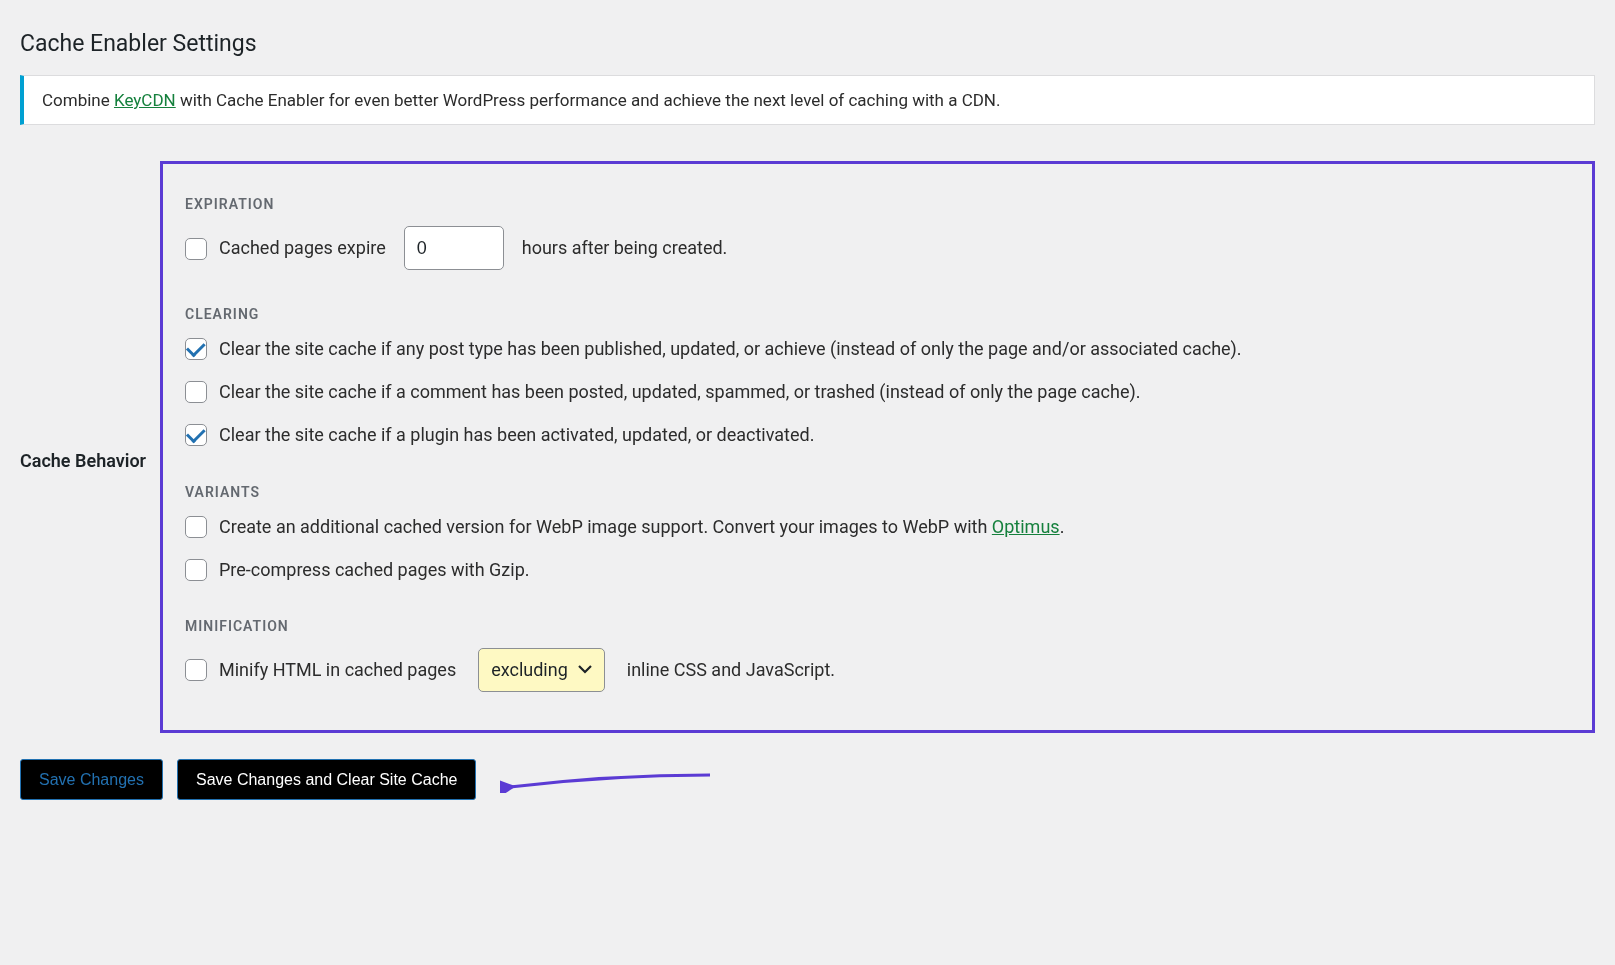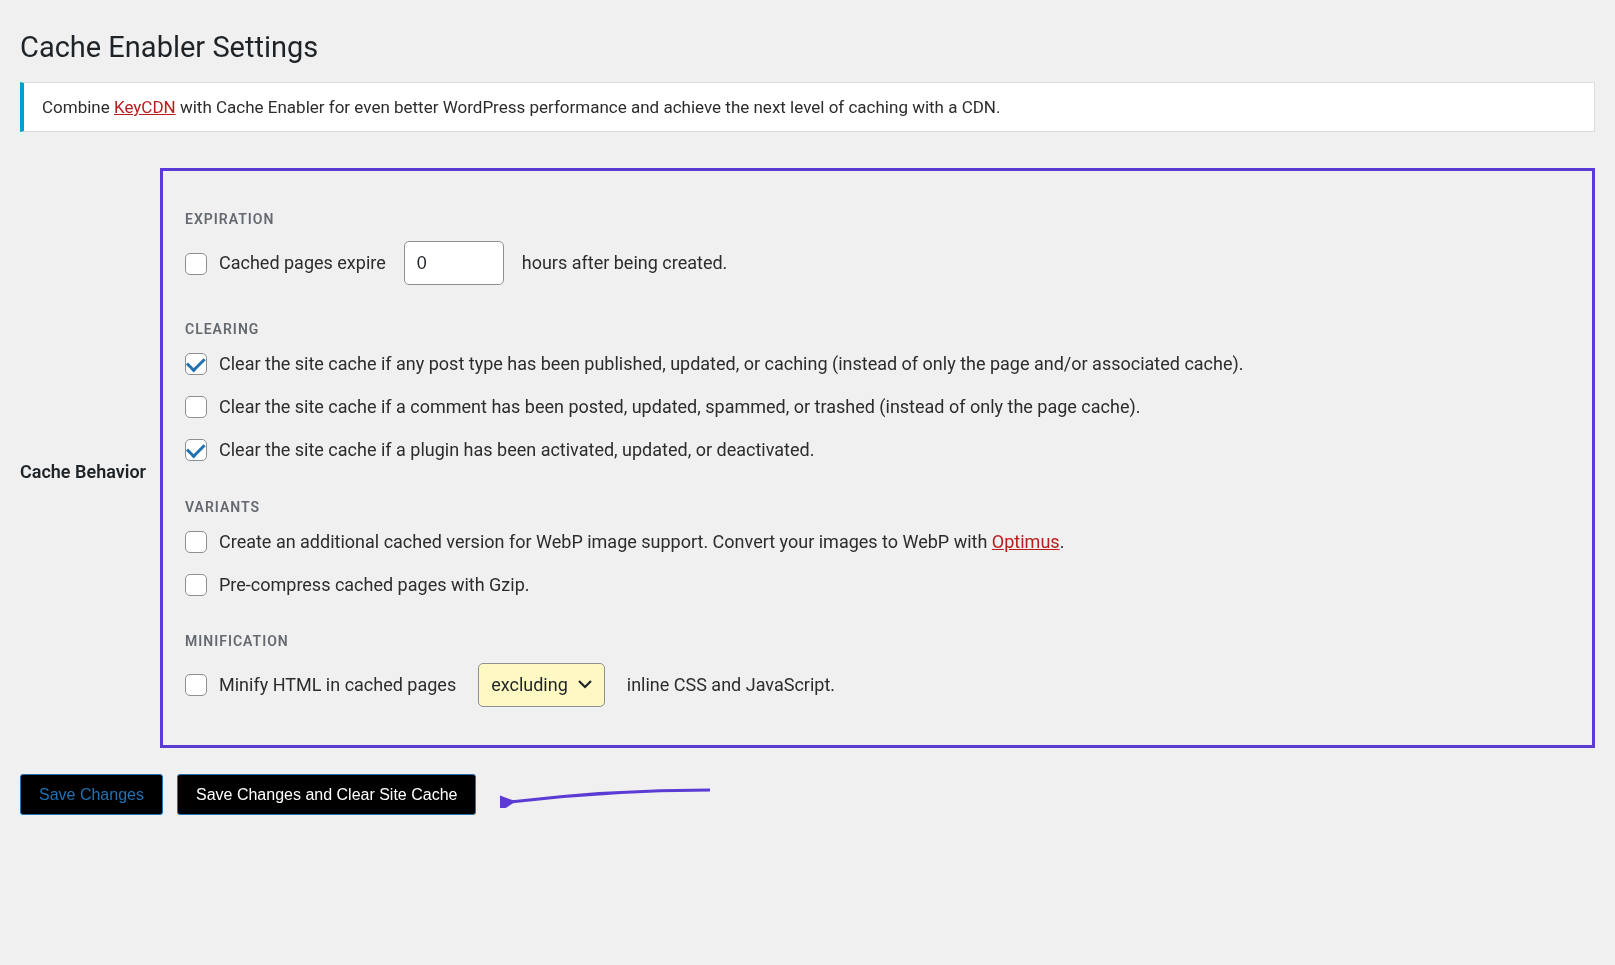--- a/index.html
+++ b/index.html
@@ -4,21 +4,21 @@
   <style>
     * { box-sizing: border-box; margin: 0; padding: 0; }
     body {
       font-family: -apple-system, BlinkMacSystemFont, "Segoe UI", Roboto, Oxygen, Ubuntu, sans-serif;
       background: #f0f0f1;
       padding: 10px 20px 40px 20px;
       color: #1d2327;
       width: 1615px;
     }
     h1.page-title {
-      font-size: 29px;
+      font-size: 23px;
       font-weight: 400;
       margin: 20px 0 18px 0;
       color: #1d2327;
     }
     .notice {
       background: #fff;
       border: 1px solid #dcdcde;
       border-left: 4px solid #00a0d2;
       padding: 14px 18px;
       margin-bottom: 36px;
@@ -39,21 +39,21 @@
       flex-shrink: 0;
       font-size: 18px;
       font-weight: 600;
       color: #1d2327;
       padding-top: 28px;
       line-height: 1.35;
     }
     .settings-box {
       flex: 1;
       border: 3px solid #5b3bd4;
-      padding: 40px 22px 38px 22px;
+      padding: 32px 22px 38px 22px;
       background: #f0f0f1;
     }
     .subheading {
       font-size: 14px;
       letter-spacing: 1px;
       font-weight: 600;
       color: #646970;
       margin-bottom: 14px;
     }
     .section { margin-bottom: 36px; }
@@ -112,21 +112,21 @@
       color: #1d2327;
       margin: 0 10px;
       gap: 10px;
       cursor: pointer;
     }
     .select-wrap .chevron {
       font-size: 14px;
       color: #1d2327;
     }
     a.inline-link {
-      color: #b91c1c;
+      color: #15803d;
       text-decoration: underline;
     }
     .btn-row {
       display: flex;
       align-items: center;
       gap: 14px;
       margin-top: 26px;
     }
     .btn {
       border-radius: 3px;
@@ -173,21 +173,21 @@
         <span>Cached pages expire</span>
         <input class="num-input" type="text" value="0" style="">
         <span>hours after being created.</span>
       </div>
     </div>
 
     <div class="section">
       <div class="subheading">CLEARING</div>
       <div class="option-row">
         <span class="checkbox checked"></span>
-        <span>Clear the site cache if any post type has been published, updated, or caching (instead of only the page and/or associated cache).</span>
+        <span>Clear the site cache if any post type has been published, updated, or achieve (instead of only the page and/or associated cache).</span>
       </div>
       <div class="option-row">
         <span class="checkbox"></span>
         <span>Clear the site cache if a comment has been posted, updated, spammed, or trashed (instead of only the page cache).</span>
       </div>
       <div class="option-row">
         <span class="checkbox checked"></span>
         <span>Clear the site cache if a plugin has been activated, updated, or deactivated.</span>
       </div>
     </div>

